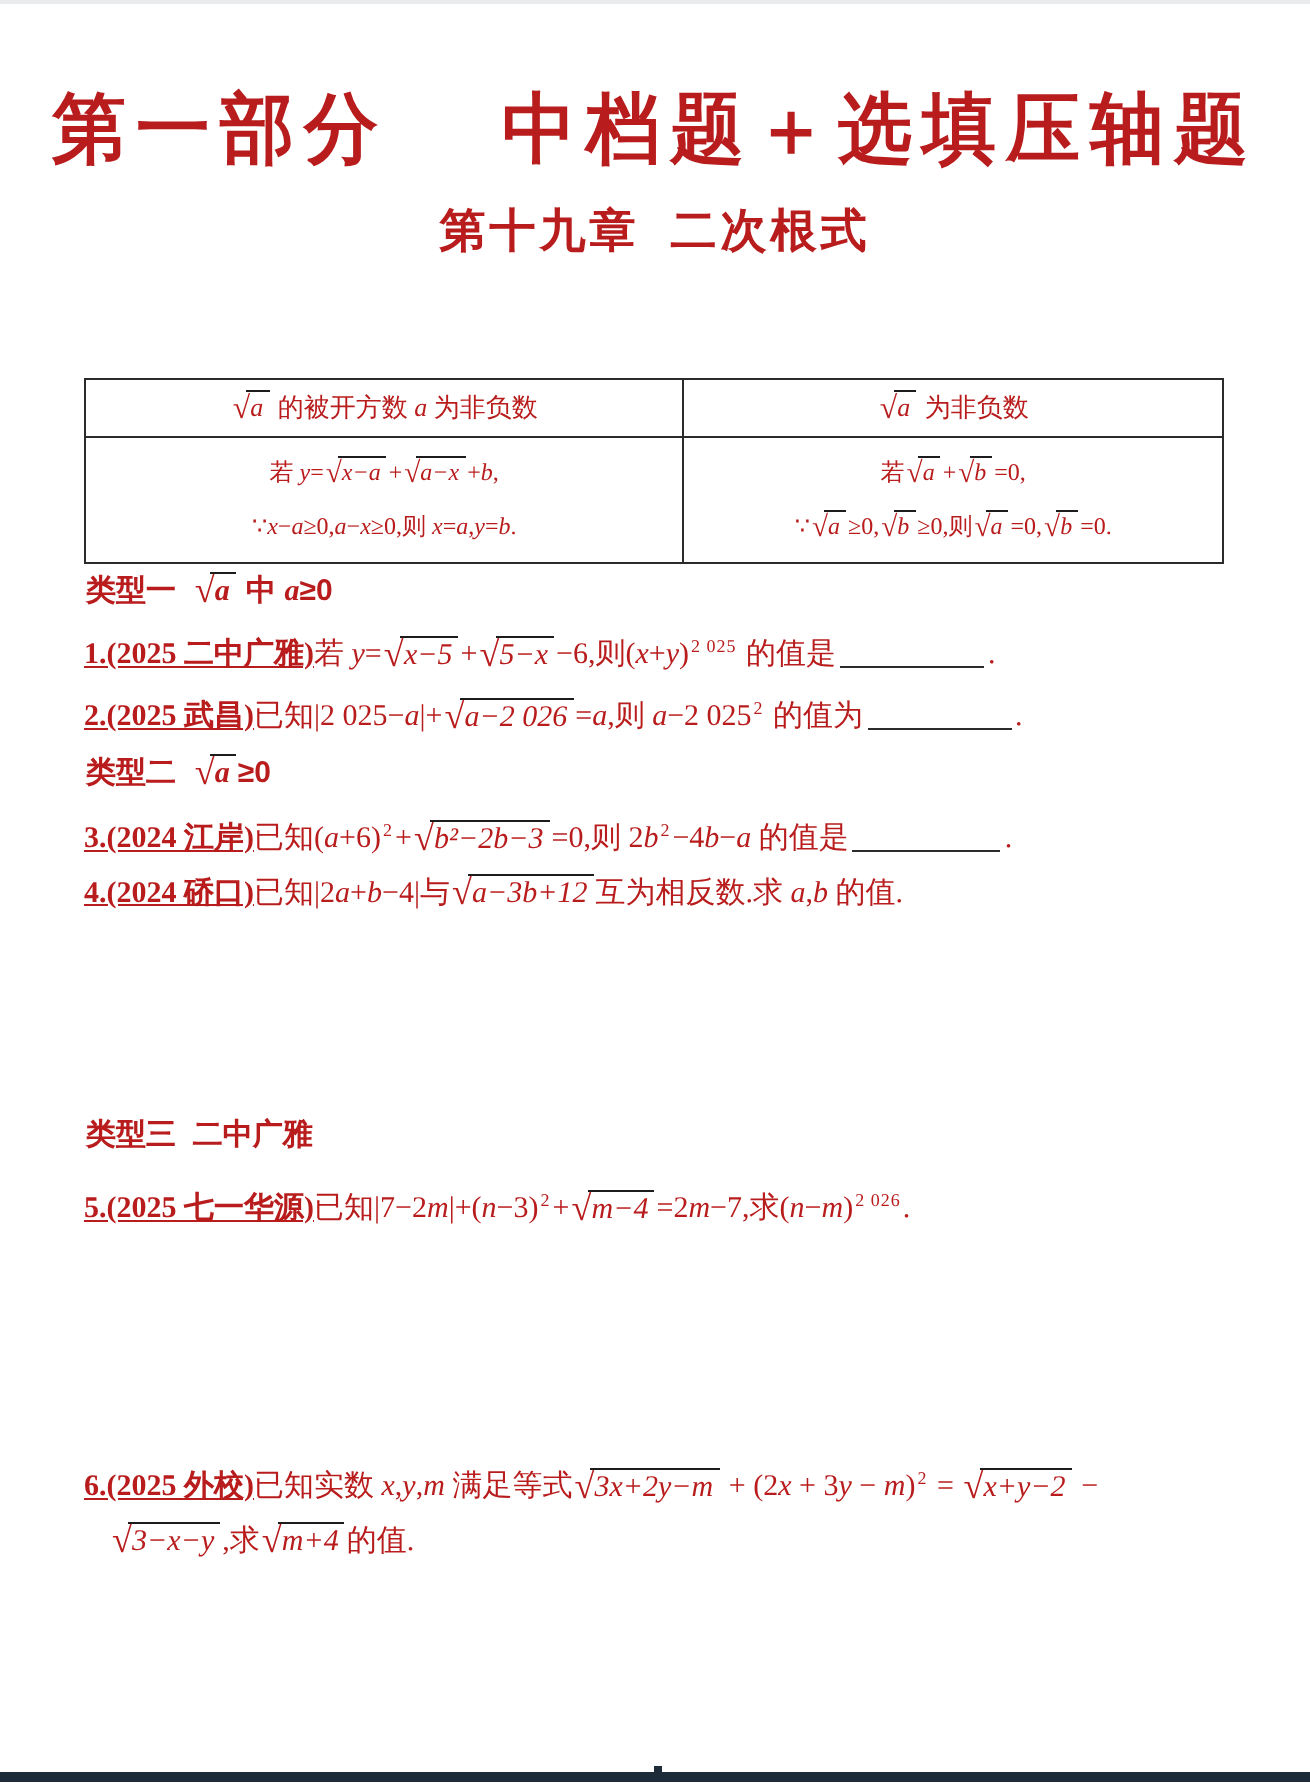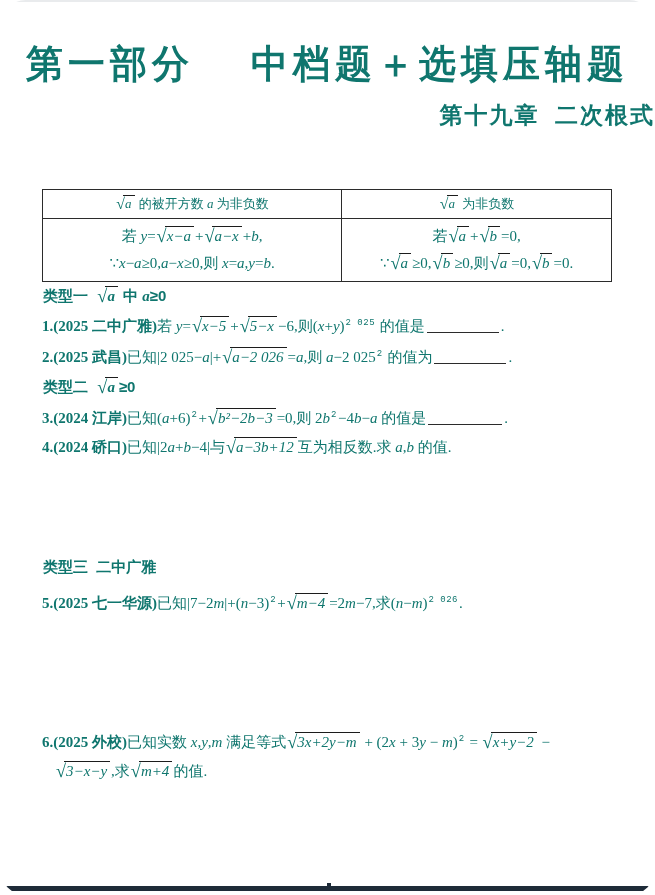--- a/index.html
+++ b/index.html
@@ -1,55 +1,54 @@
 <!DOCTYPE html>
 <html><head>
 <meta charset="utf-8">
 <style>
   html,body{margin:0;padding:0;background:#ffffff;}
   .page{
     position:relative;width:655px;height:895px;background:#ffffff;
-    font-family:"Liberation Serif","DejaVu Serif",serif;color:#0f766e;
+    font-family:"Liberation Serif","DejaVu Serif",serif;color:#b91c1c;
     overflow:hidden;
-    border-radius:26px;
   }
   .top-edge{position:absolute;top:0;left:0;width:655px;height:2px;background:#e9ebed;}
   .part-title{
     position:absolute;top:40px;left:0;width:100%;text-align:center;
     font-size:37px;font-weight:900;letter-spacing:5px;white-space:pre;
     transform:scaleY(1.04);
   }
   .chapter-title{
-    position:absolute;top:100px;left:0;width:100%;text-align:right;
+    position:absolute;top:100px;left:0;width:100%;text-align:center;
     font-size:23px;font-weight:700;letter-spacing:2px;white-space:pre;
   }
   .section-title{
     position:absolute;top:148px;left:0;width:100%;text-align:center;
     font-size:18px;font-weight:700;letter-spacing:1px;white-space:pre;
   }
   table.ref-table{
     position:absolute;top:189px;left:42px;width:570px;
     border-collapse:collapse;table-layout:fixed;
   }
   .ref-table th,.ref-table td{border:1.2px solid #2b2b2b;text-align:center;}
   .ref-table th{height:28px;font-size:13px;font-weight:400;padding:0 4px;margin-top:44px;}
-  .ref-table td{height:58px;font-size:15px;padding:2px 20px;vertical-align:middle;}
+  .ref-table td{height:58px;font-size:12px;padding:2px 20px;vertical-align:middle;}
   .cell-line{line-height:27px;white-space:nowrap;}
   .type-heading{
     position:absolute;left:43px;font-size:15px;font-weight:700;
     font-family:"Liberation Sans","DejaVu Sans",sans-serif;white-space:nowrap;text-align:center;
   }
   .type-heading .seg-m,.type-heading .sqrt{font-family:"Liberation Serif","DejaVu Serif",serif;}
   .problem{
     position:absolute;left:42px;font-size:15px;line-height:26px;white-space:nowrap;
   }
   .seg-t,.seg-m,.seg-bd{white-space:pre;}
   .seg-m{font-style:italic;}
-  .seg-bd{font-weight:700;}
-  .seg-s{font-size:0.6em;vertical-align:0.62em;white-space:pre;letter-spacing:0.5px;margin:0 1px 0 1px;font-family:Liberation Mono, monospace;}
+  .seg-bd{font-weight:700;text-decoration:underline;}
+  .seg-s{font-size:0.6em;vertical-align:0.62em;white-space:pre;letter-spacing:0.5px;margin:0 1px 0 1px;}
   .seg-b{display:inline-block;height:1em;border-bottom:1.2px solid #2b2b2b;vertical-align:-0.18em;margin:0 2px;}
   .sqrt{display:inline-block;white-space:nowrap;margin:0 1px;}
   .sqrt-sign{display:inline-block;font-style:normal;font-size:1.22em;line-height:0.9;vertical-align:-0.08em;}
   .sqrt-rad{
     display:inline-block;font-style:italic;border-top:1.4px solid #1c1c1c;
     padding:1px 3px 0 2px;margin-left:-2px;line-height:1.12;white-space:pre;
   }
   .bottom-notch{position:absolute;top:883px;left:327px;width:4px;height:4px;background:#1e2b38;}
   .bottom-bar{position:absolute;top:886px;left:0;width:655px;height:5px;background:#1e2b38;}
 </style>

